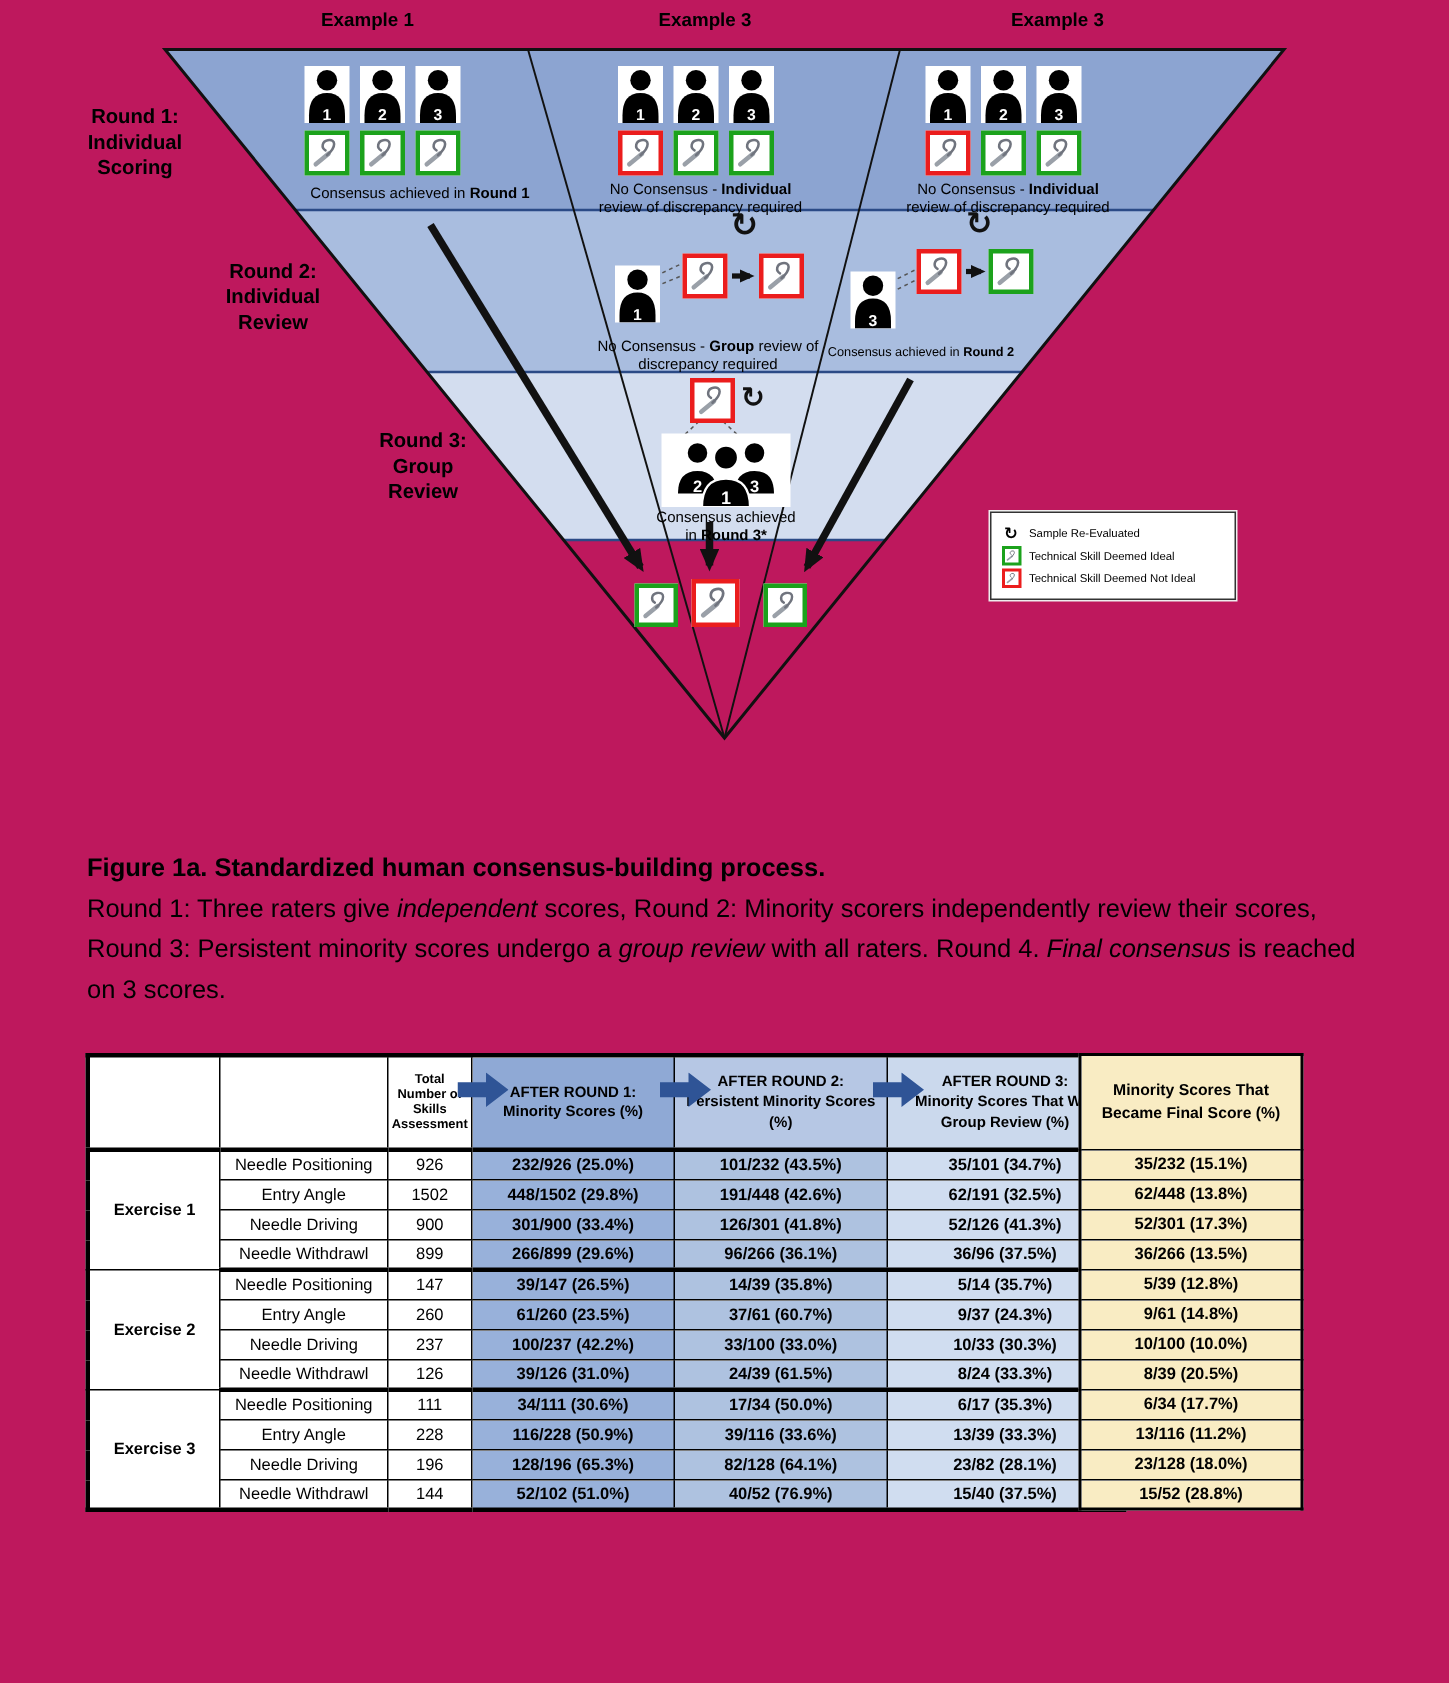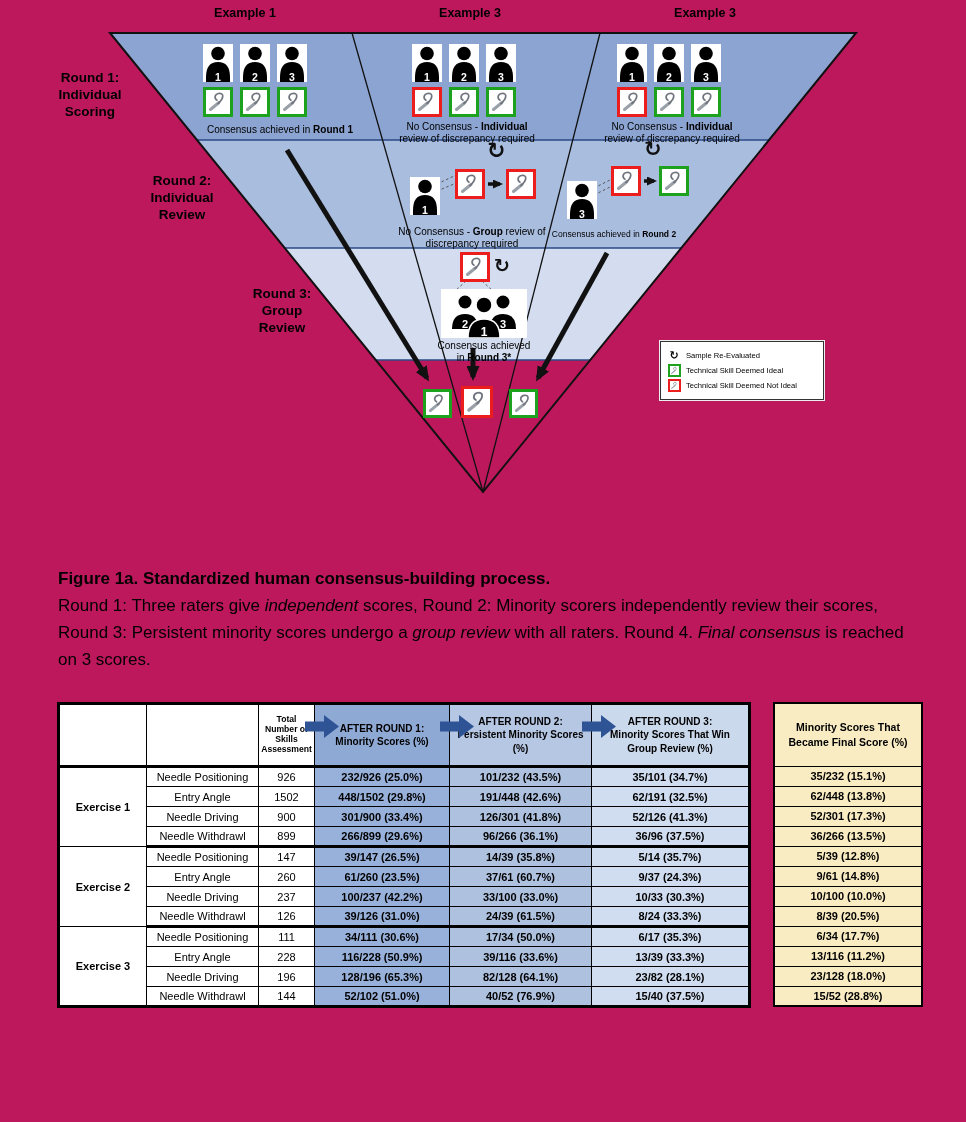--- a/index.html
+++ b/index.html
@@ -53,21 +53,21 @@
   #maintable th.h-total{font-size:8.6px;line-height:1.15;}
   #maintable th.h-r1,#maintable th.h-r2,#maintable th.h-r3{font-size:10px;line-height:1.35;}
   #maintable th.h-r1{background:var(--c-r1head);}
   #maintable th.h-r2{background:var(--c-r2head);}
   #maintable th.h-r3{background:var(--c-r3head);}
   #maintable td.c1{background:var(--c-r1bg);font-weight:bold;}
   #maintable td.c2{background:var(--c-r2bg);font-weight:bold;}
   #maintable td.c3{background:var(--c-r3bg);font-weight:bold;}
   #maintable td.exlabel{font-weight:bold;background:#fff;}
   #maintable tr.group-end td{border-bottom:3px solid #000;}
-  #finaltable{left:773px;top:702px;border:2px solid #000;}
+  #finaltable{left:719px;top:702px;border:2px solid #000;}
   #finaltable tr{height:20px;}
   #finaltable tr.head{height:63px;}
   #finaltable td,#finaltable th{border:1.5px solid #000;background:var(--c-cream);font-weight:bold;}
   #finaltable th{white-space:pre-line;font-size:10.5px;line-height:1.4;}
   .blockarrow{position:absolute;width:34px;height:23px;}
 </style>
 </head>
 <body>
 
 <div class="page">

